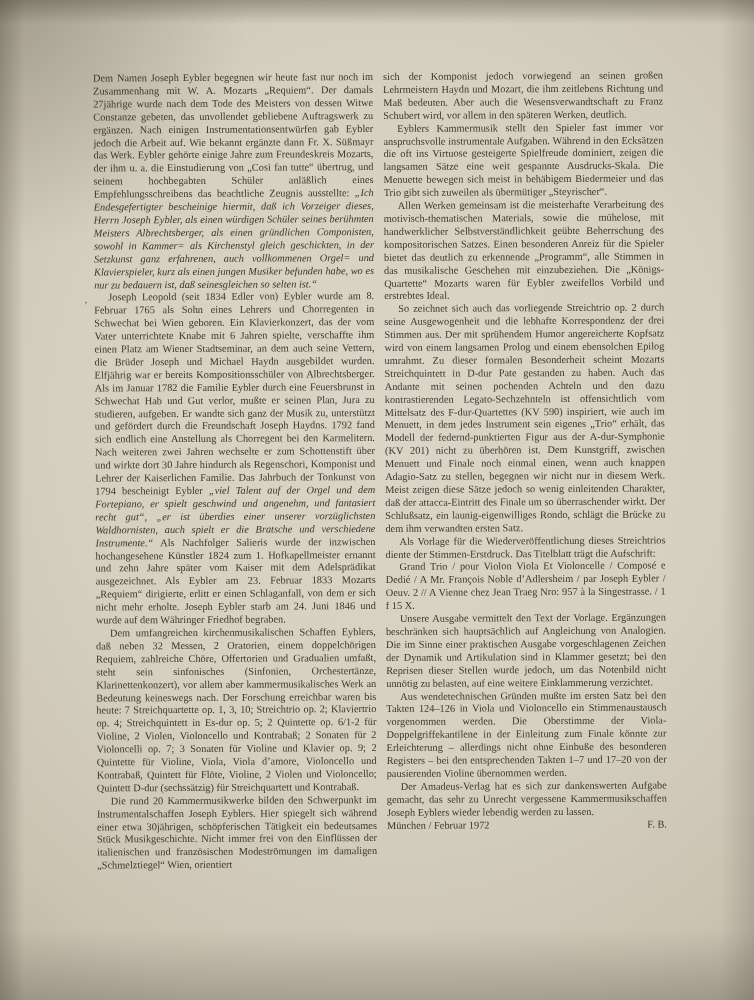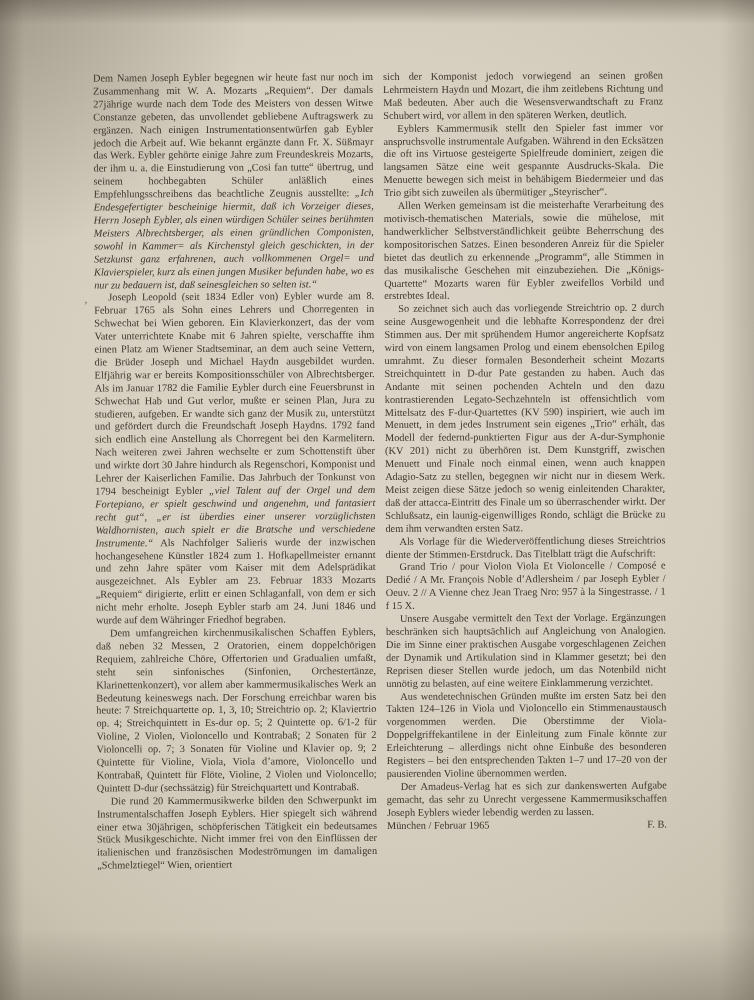--- a/index.html
+++ b/index.html
@@ -78,18 +78,18 @@
     <p><span>sich der Komponist jedoch vorwiegend an seinen großen Lehrmeistern Haydn und Mozart, die ihm zeitlebens Richtung und Maß bedeuten. Aber auch die Wesensverwandtschaft zu Franz Schubert wird, vor allem in den späteren Werken, deutlich.</span></p>
         <p class="indent"><span>Eyblers Kammermusik stellt den Spieler fast immer vor anspruchsvolle instrumentale Aufgaben. Während in den Ecksätzen die oft ins Virtuose gesteigerte Spielfreude dominiert, zeigen die langsamen Sätze eine weit gespannte Ausdrucks-Skala. Die Menuette bewegen sich meist in behäbigem Biedermeier und das Trio gibt sich zuweilen als übermütiger „Steyrischer“.</span></p>
         <p class="indent"><span>Allen Werken gemeinsam ist die meisterhafte Verarbeitung des motivisch-thematischen Materials, sowie die mühelose, mit handwerklicher Selbstverständlichkeit geübte Beherrschung des kompositorischen Satzes. Einen besonderen Anreiz für die Spieler bietet das deutlich zu erkennende „Programm“, alle Stimmen in das musikalische Geschehen mit einzubeziehen. Die „Königs-Quartette“ Mozarts waren für Eybler zweifellos Vorbild und erstrebtes Ideal.</span></p>
         <p class="indent"><span>So zeichnet sich auch das vorliegende Streichtrio op. 2 durch seine Ausgewogenheit und die lebhafte Korrespondenz der drei Stimmen aus. Der mit sprühendem Humor angereicherte Kopfsatz wird von einem langsamen Prolog und einem ebensolchen Epilog umrahmt. Zu dieser formalen Besonderheit scheint Mozarts Streichquintett in D-dur Pate gestanden zu haben. Auch das Andante mit seinen pochenden Achteln und den dazu kontrastierenden Legato-Sechzehnteln ist offensichtlich vom Mittelsatz des F-dur-Quartettes (KV 590) inspiriert, wie auch im Menuett, in dem jedes Instrument sein eigenes „Trio“ erhält, das Modell der federnd-punktierten Figur aus der A-dur-Symphonie (KV 201) nicht zu überhören ist. Dem Kunstgriff, zwischen Menuett und Finale noch einmal einen, wenn auch knappen Adagio-Satz zu stellen, begegnen wir nicht nur in diesem Werk. Meist zeigen diese Sätze jedoch so wenig einleitenden Charakter, daß der attacca-Eintritt des Finale um so überraschender wirkt. Der Schlußsatz, ein launig-eigenwilliges Rondo, schlägt die Brücke zu dem ihm verwandten ersten Satz.</span></p>
         <p class="indent"><span>Als Vorlage für die Wiederveröffentlichung dieses Streichtrios diente der Stimmen-Erstdruck. Das Titelblatt trägt die Aufschrift:</span></p>
         <p class="indent"><span>Grand Trio / pour Violon Viola Et Violoncelle / Composé e Dedié / A Mr. François Noble d’Adlersheim / par Joseph Eybler / Oeuv. 2 // A Vienne chez Jean Traeg Nro: 957 à la Singestrasse. / 1 f 15 X.</span></p>
         <p class="indent"><span>Unsere Ausgabe vermittelt den Text der Vorlage. Ergänzungen beschränken sich hauptsächlich auf Angleichung von Analogien. Die im Sinne einer praktischen Ausgabe vorgeschlagenen Zeichen der Dynamik und Artikulation sind in Klammer gesetzt; bei den Reprisen dieser Stellen wurde jedoch, um das Notenbild nicht unnötig zu belasten, auf eine weitere Einklammerung verzichtet.</span></p>
         <p class="indent"><span>Aus wendetechnischen Gründen mußte im ersten Satz bei den Takten 124–126 in Viola und Violoncello ein Stimmenaustausch vorgenommen werden. Die Oberstimme der Viola-Doppelgriffekantilene in der Einleitung zum Finale könnte zur Erleichterung – allerdings nicht ohne Einbuße des besonderen Registers – bei den entsprechenden Takten 1–7 und 17–20 von der pausierenden Violine übernommen werden.</span></p>
         <p class="indent"><span>Der Amadeus-Verlag hat es sich zur dankenswerten Aufgabe gemacht, das sehr zu Unrecht vergessene Kammermusikschaffen Joseph Eyblers wieder lebendig werden zu lassen.</span></p>
         <p class="footer-line">
-          <span>München / Februar 1965</span>
+          <span>München / Februar 1972</span>
           <span>F. B.</span>
         </p>
       </div>
   </div>
 </div>
 
 </body></html>

